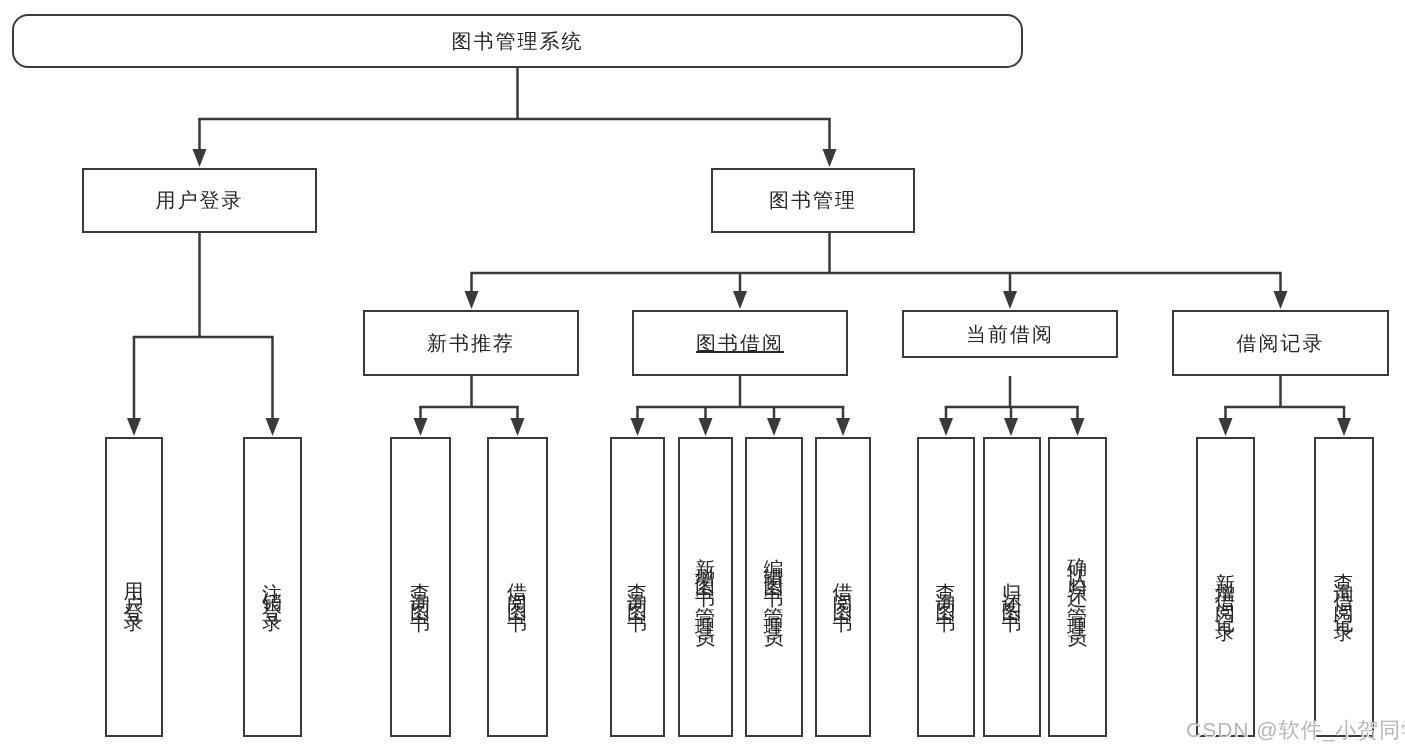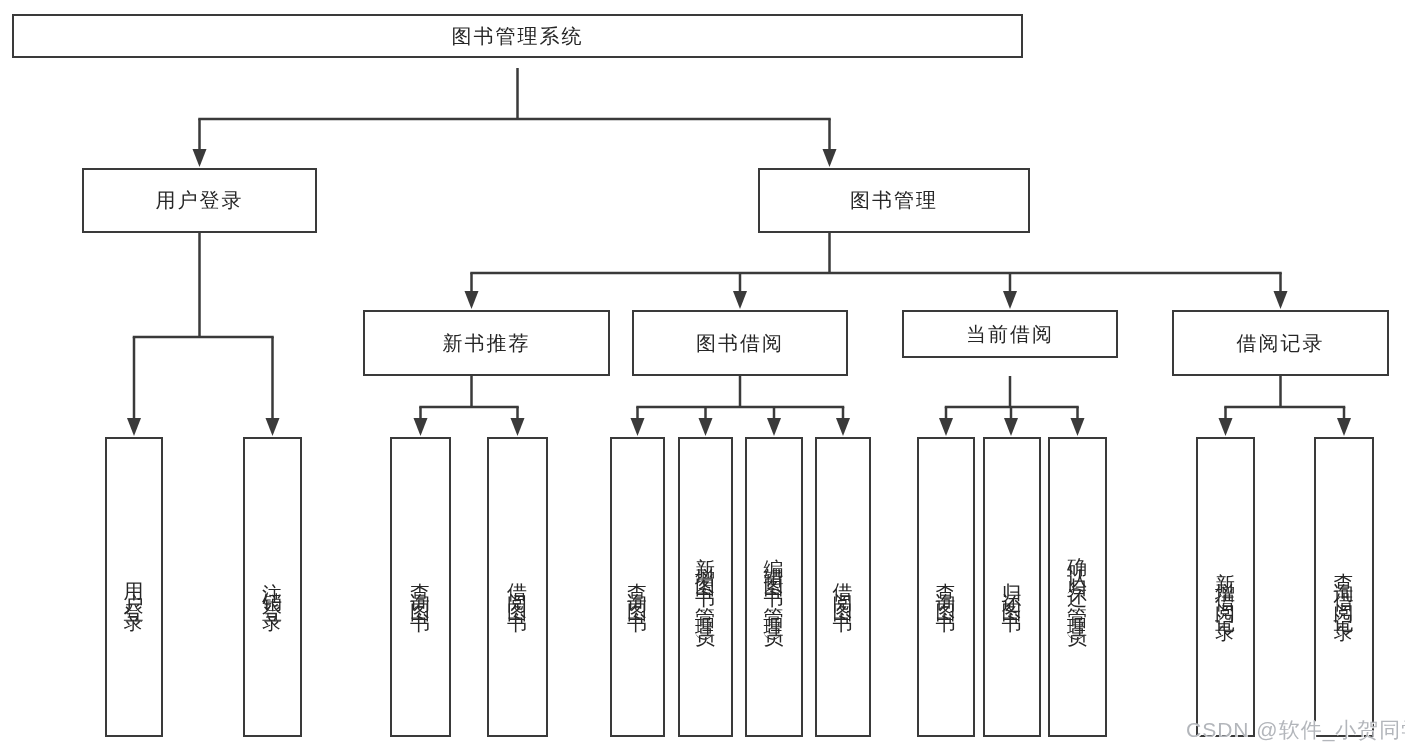--- a/index.html
+++ b/index.html
@@ -100,35 +100,35 @@
       <line x1="1011" y1="407" x2="1011" y2="420" stroke="currentColor" stroke-width="2.5"></line>
       <polygon fill="currentColor" points="1004,418 1018,418 1011,436"></polygon>
       <line x1="1077.5" y1="407" x2="1077.5" y2="420" stroke="currentColor" stroke-width="2.5"></line>
       <polygon fill="currentColor" points="1070.5,418 1084.5,418 1077.5,436"></polygon>
       <line x1="1225.5" y1="407" x2="1225.5" y2="420" stroke="currentColor" stroke-width="2.5"></line>
       <polygon fill="currentColor" points="1218.5,418 1232.5,418 1225.5,436"></polygon>
       <line x1="1344" y1="407" x2="1344" y2="420" stroke="currentColor" stroke-width="2.5"></line>
       <polygon fill="currentColor" points="1337,418 1351,418 1344,436"></polygon>
     </svg>
 
-  <div class="node h" style="left:12px;top:14px;width:1011px;height:44px;">
+  <div class="node h" style="left:12px;top:14px;width:1011px;height:54px;border-radius:16px;">
     <span>图书管理系统</span>
   </div>
 
   <div class="node h" style="left:82px;top:168px;width:235px;height:65px;">
     <span>用户登录</span>
   </div>
-  <div class="node h" style="left:711px;top:168px;width:272px;height:65px;margin-left:47px;">
+  <div class="node h" style="left:711px;top:168px;width:204px;height:65px;">
     <span>图书管理</span>
   </div>
 
-  <div class="node h" style="left:363px;top:310px;width:247px;height:66px;">
+  <div class="node h" style="left:363px;top:310px;width:216px;height:66px;">
     <span>新书推荐</span>
   </div>
-  <div class="node h" style="left:632px;top:310px;width:216px;height:66px;">
+  <div class="node h" style="left:632px;top:310px;width:216px;height:66px;text-decoration:underline;">
     <span>图书借阅</span>
   </div>
   <div class="node h" style="left:902px;top:310px;width:216px;height:48px;">
     <span>当前借阅</span>
   </div>
   <div class="node h" style="left:1172px;top:310px;width:217px;height:66px;text-align:center;">
     <span>借阅记录</span>
   </div>
 
   <div class="node v" style="left:105px;top:437px;width:58px;height:300px;">

